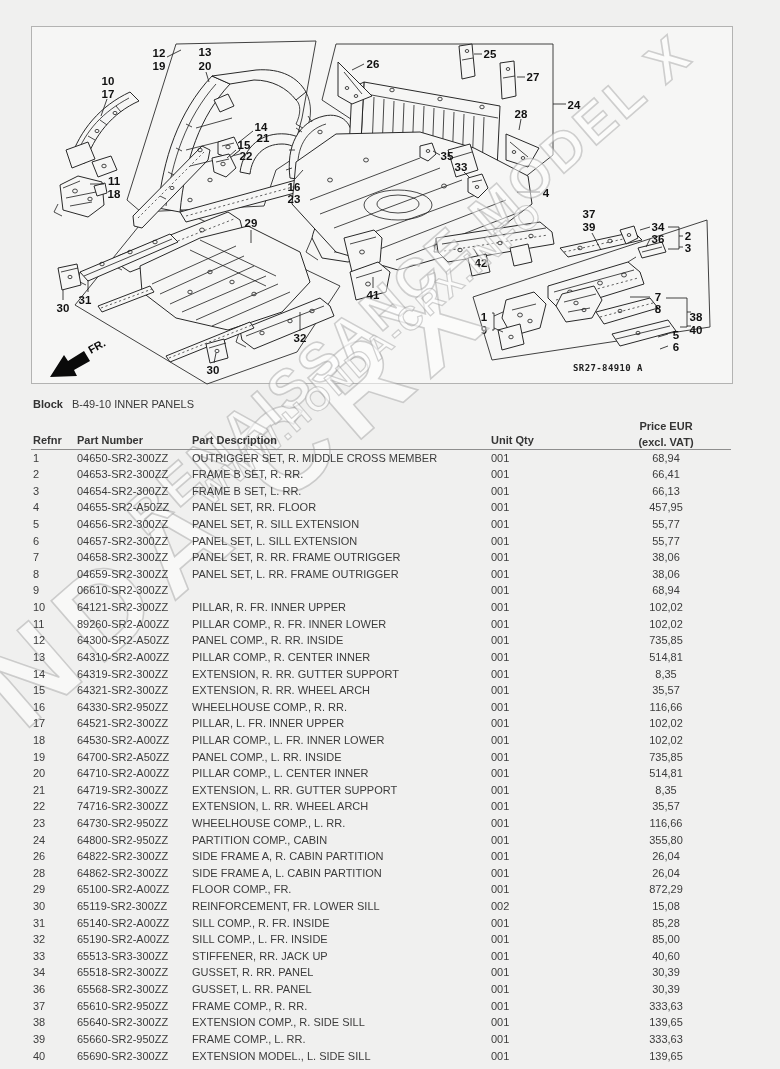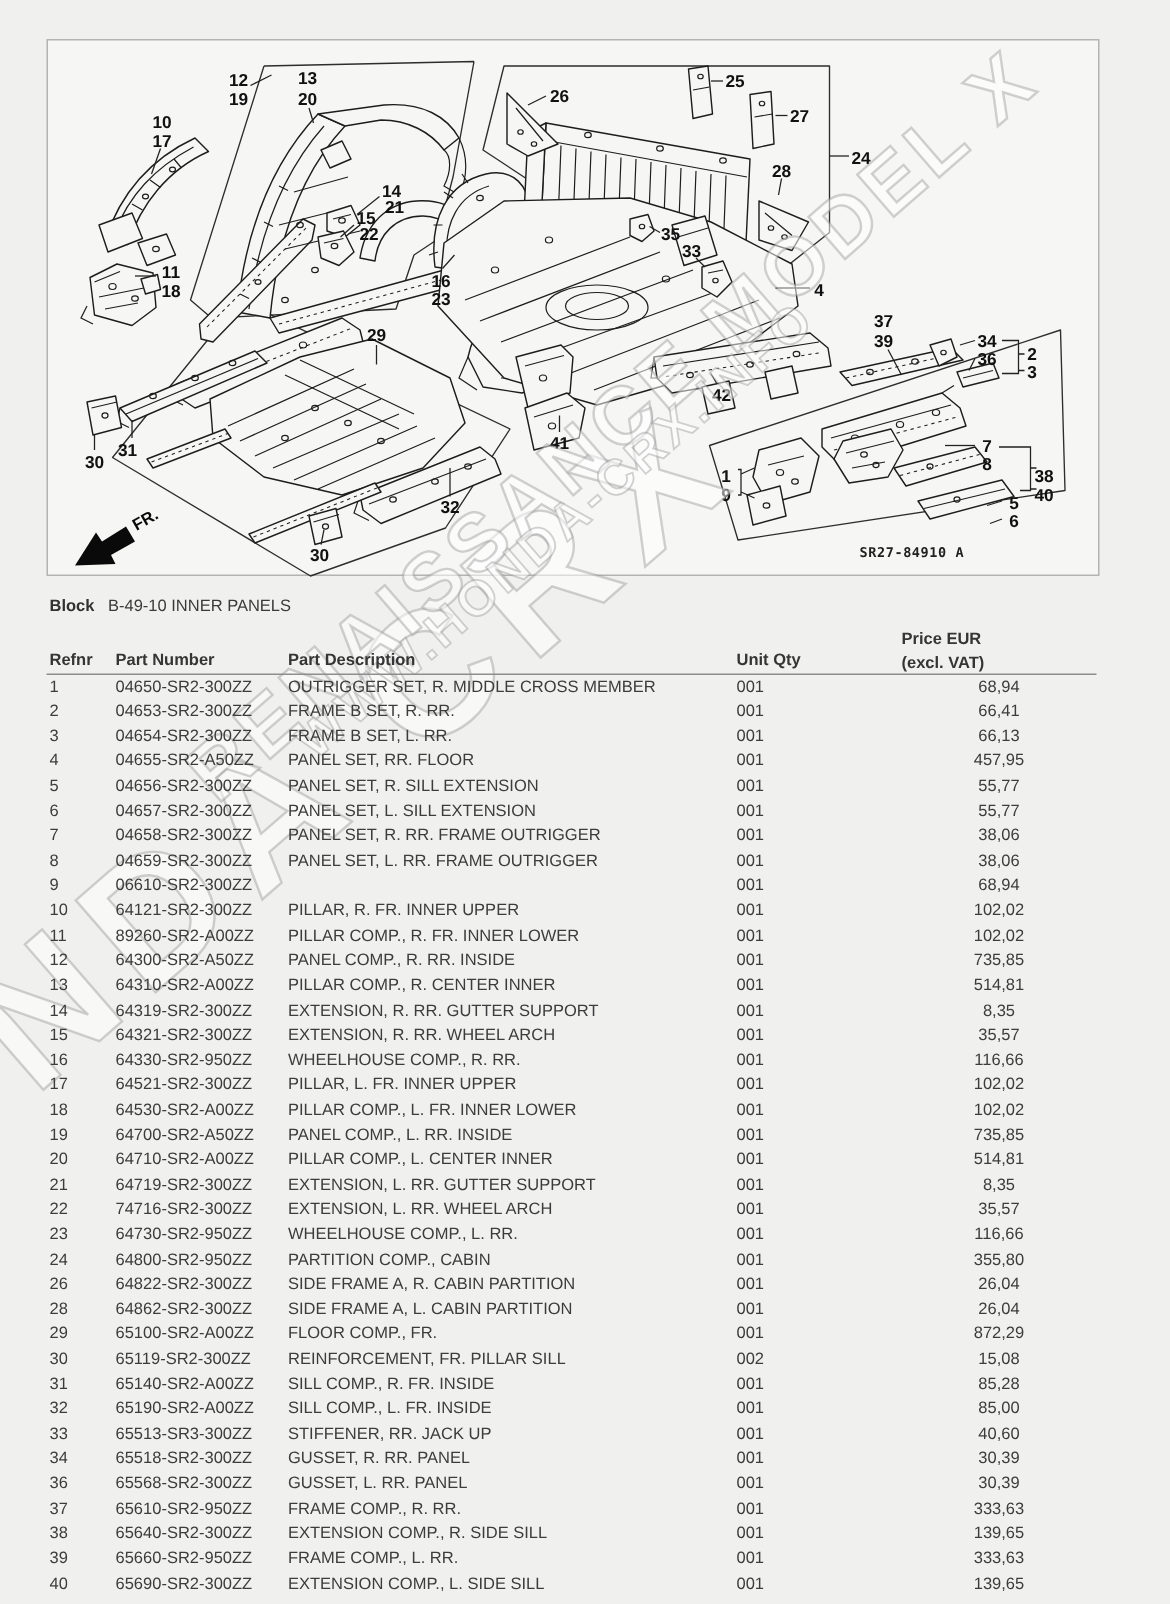--- a/index.html
+++ b/index.html
@@ -32,21 +32,21 @@
   .block-line{position:absolute;left:33px;top:398px;font-size:11px;color:#3a3a3a;}
   .block-line b{color:#323232;margin-right:9px;}
 
   .col-ref{position:absolute;left:33px;}
   .col-part{position:absolute;left:77px;}
   .col-desc{position:absolute;left:192px;}
   .col-qty{position:absolute;left:491px;width:80px;}
   .col-price{position:absolute;left:601px;width:130px;text-align:center;}
 
   .thead{position:absolute;left:0;top:434px;width:780px;font-weight:bold;color:#353535;}
-  .price-head{position:absolute;left:601px;top:-16px;width:130px;text-align:left;line-height:16px;}
+  .price-head{position:absolute;left:601px;top:-16px;width:130px;text-align:center;line-height:16px;}
   .head-rule{position:absolute;left:31px;top:449px;width:700px;height:1px;background:#8e8e8e;}
 
   #rows{position:absolute;left:0;top:449.6px;width:780px;}
   .trow{position:relative;width:780px;height:16.62px;line-height:16.62px;}
   .trow span{display:block;top:0;height:16.62px;line-height:16.8px;overflow:hidden;}
 </style>
 </head>
 <body>
 
 <div class="page">
@@ -598,21 +598,21 @@
         <div class="trow">
           <span class="col-ref">29</span>
           <span class="col-part">65100-SR2-A00ZZ</span>
           <span class="col-desc">FLOOR COMP., FR.</span>
           <span class="col-qty">001</span>
           <span class="col-price">872,29</span>
         </div>
         <div class="trow">
           <span class="col-ref">30</span>
           <span class="col-part">65119-SR2-300ZZ</span>
-          <span class="col-desc">REINFORCEMENT, FR. PILLAR SILL</span>
+          <span class="col-desc">REINFORCEMENT, FR. LOWER SILL</span>
           <span class="col-qty">002</span>
           <span class="col-price">15,08</span>
         </div>
         <div class="trow">
           <span class="col-ref">31</span>
           <span class="col-part">65140-SR2-A00ZZ</span>
           <span class="col-desc">SILL COMP., R. FR. INSIDE</span>
           <span class="col-qty">001</span>
           <span class="col-price">85,28</span>
         </div>
@@ -661,19 +661,19 @@
         <div class="trow">
           <span class="col-ref">39</span>
           <span class="col-part">65660-SR2-950ZZ</span>
           <span class="col-desc">FRAME COMP., L. RR.</span>
           <span class="col-qty">001</span>
           <span class="col-price">333,63</span>
         </div>
         <div class="trow">
           <span class="col-ref">40</span>
           <span class="col-part">65690-SR2-300ZZ</span>
-          <span class="col-desc">EXTENSION COMP., L. SIDE SILL</span>
+          <span class="col-desc">EXTENSION MODEL., L. SIDE SILL</span>
           <span class="col-qty">001</span>
           <span class="col-price">139,65</span>
         </div>
       </div>
   </div>
 </div>
 
 </body></html>

